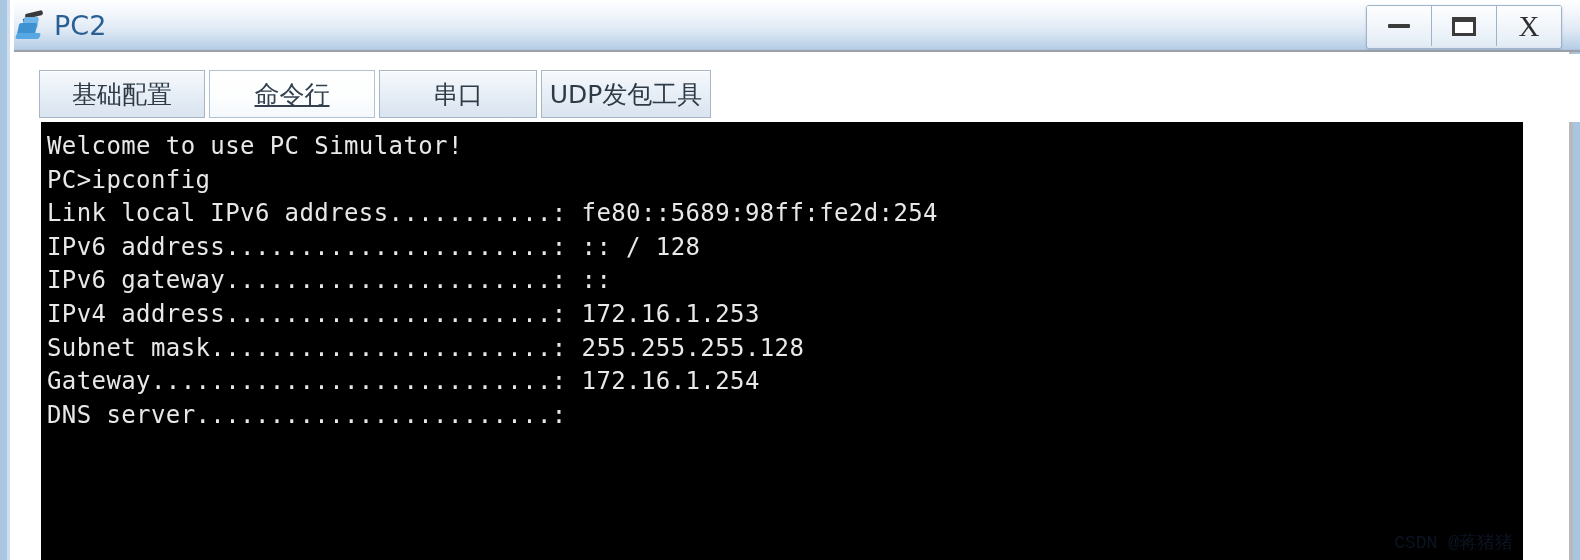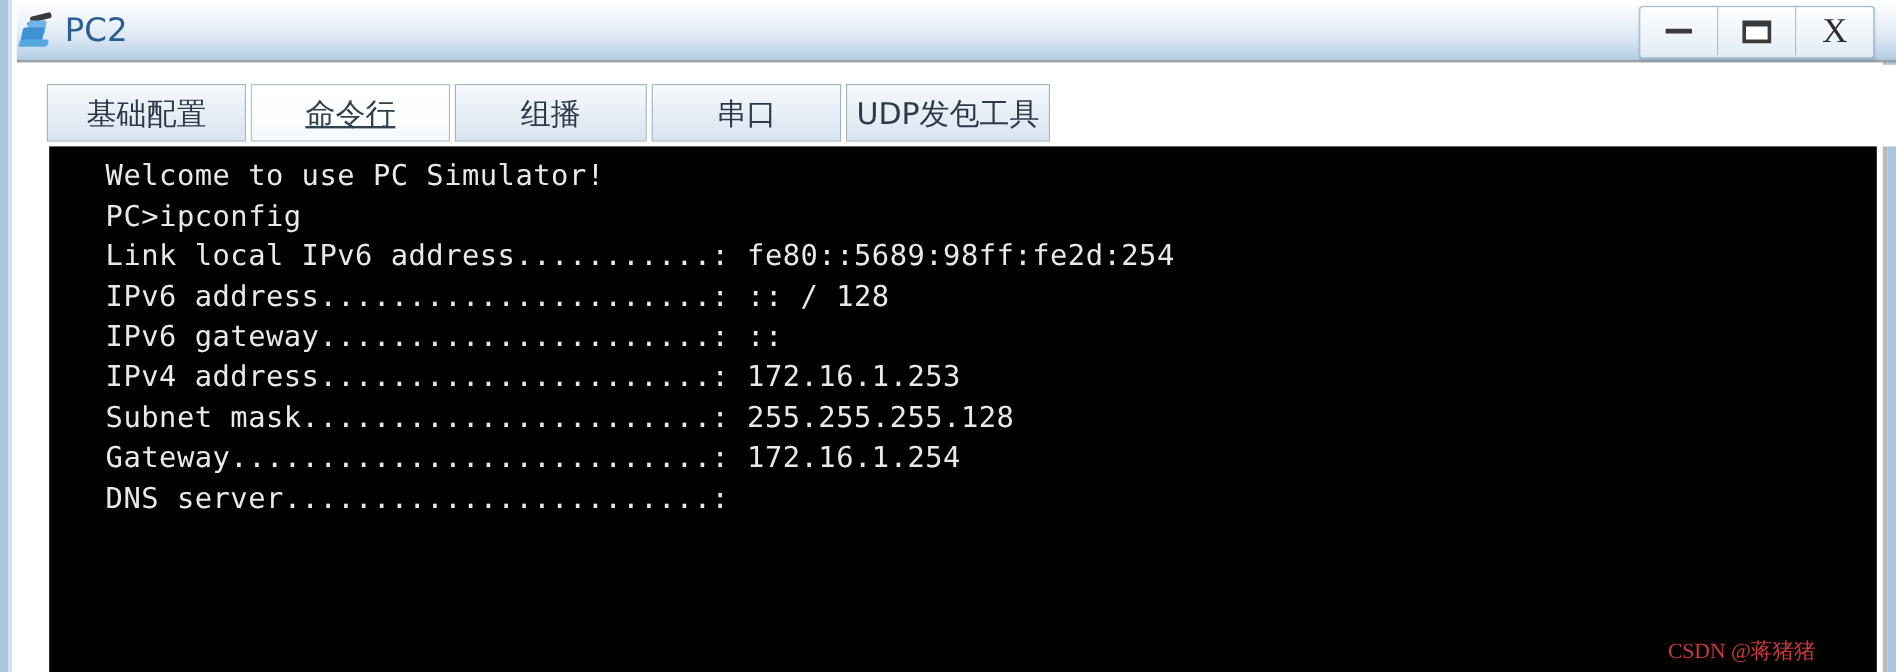--- a/index.html
+++ b/index.html
@@ -109,40 +109,39 @@
   .tab.t2{width:166px;text-decoration:underline;}
   .tab.t3{width:160px;}
   .tab.t4{width:170px;}
   .tab.t5{width:158px;}
 
   
   .terminal{
     position:absolute;left:34px;top:122px;width:1482px;height:438px;
     background:#000000;
     overflow:hidden;
-    padding-left:41px;
   }
   .term-inner{
     padding:8px 0 0 6px;
   }
   .term-line{
     font-family:"DejaVu Sans Mono", monospace;
     font-size:24px;
     line-height:33.6px;
     color:#e8e8e8;
     white-space:pre;
     letter-spacing:0.4px;
   }
   .term-line.blank{color:transparent;}
 
   
   .watermark{
     position:absolute;right:60px;bottom:6px;
-    font-family:Liberation Serif, serif;
-    font-size:18px;color:#ef4444;opacity:.85;
+    font-family:Liberation Mono, monospace;
+    font-size:18px;color:#0f172a;opacity:.85;
     white-space:nowrap;
   }
   .content-bg{
     position:absolute;left:7px;top:54px;width:1566px;height:506px;background:#ffffff;z-index:-1;
   }
 </style>
 </head>
 <body>
 
 <div class="window">
@@ -172,21 +171,20 @@
       <div class="win-btn">
         <span class="close-glyph">X</span>
       </div>
     </div>
   </div>
 
   <div class="tabstrip">
     <div class="tabs">
       <div class="tab t1">基础配置</div>
       <div class="tab t2 active">命令行</div>
-      <div class="tab t3">组播</div>
       <div class="tab t5">串口</div>
       <div class="tab t4">UDP发包工具</div>
     </div>
   </div>
 
   <div class="terminal">
     <div class="term-inner">
       <div class="term-line">Welcome to use PC Simulator!</div>
       <div class="term-line blank"></div>
       <div class="term-line">PC&gt;ipconfig</div>

